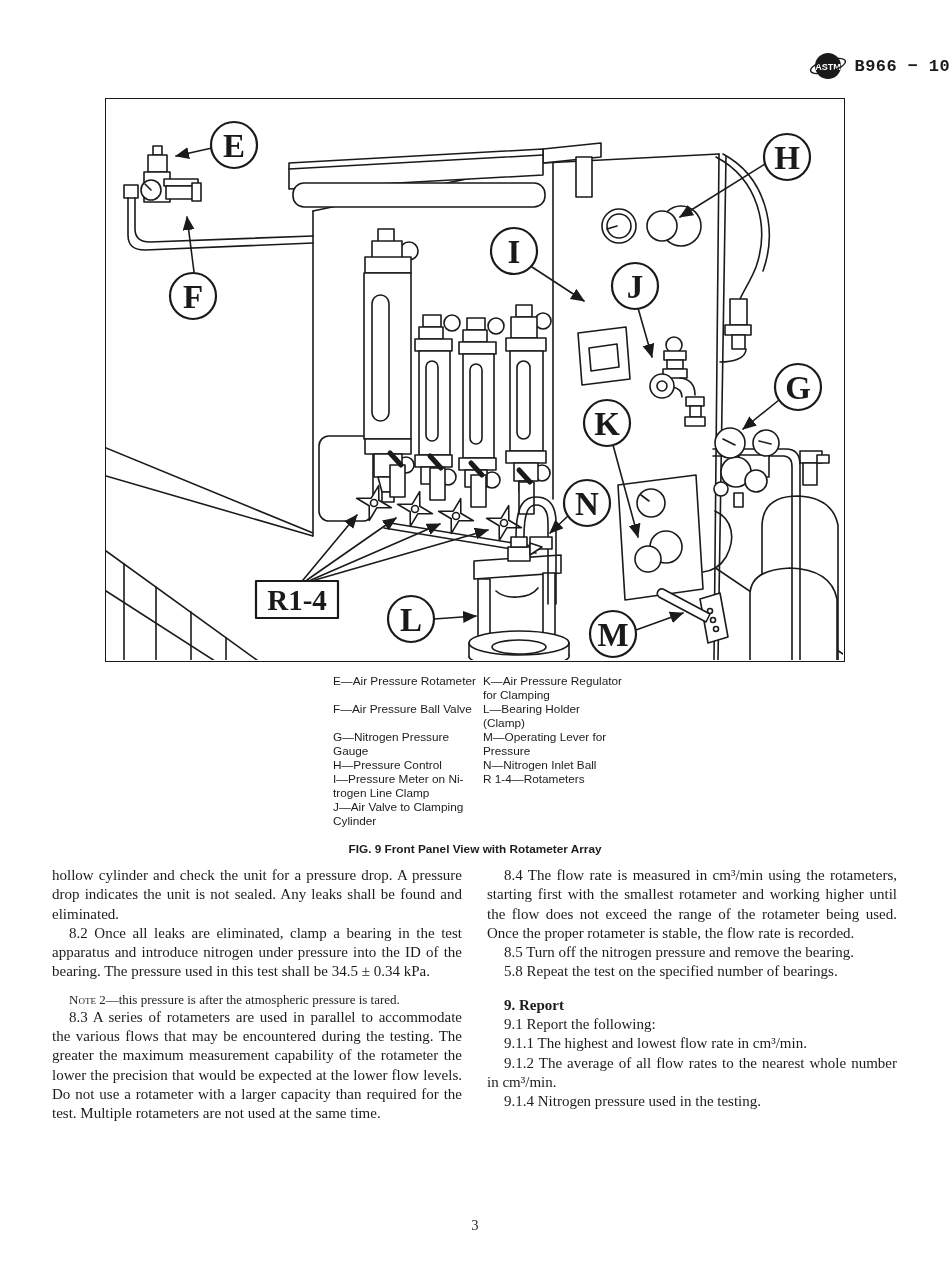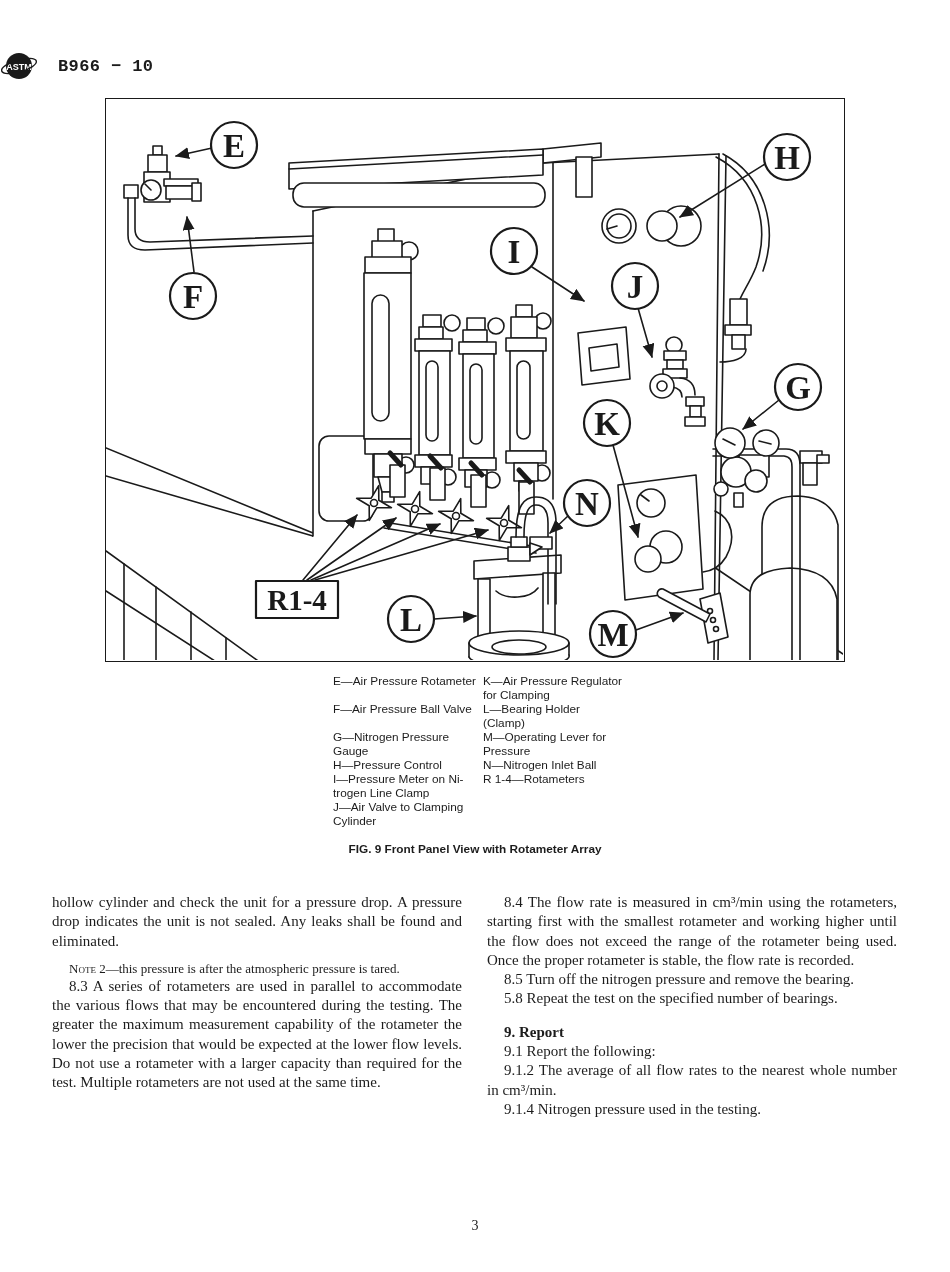--- a/index.html
+++ b/index.html
@@ -1,31 +1,31 @@
 <!DOCTYPE html>
 <html lang="en"><head>
 <meta charset="utf-8">
 <style>
   html,body{margin:0;padding:0;background:#fff;}
   .page{position:relative;width:950px;height:1272px;background:#fff;overflow:hidden;
         font-family:"Liberation Serif",serif;color:#1c1c1c;}
   .header{position:absolute;top:50px;left:0;width:100%;display:flex;
-          justify-content:flex-start;align-items:center;gap:20px;}
+          justify-content:flex-end;align-items:center;gap:8px;}
   .doc-number{font-family:Liberation Mono, monospace;font-weight:bold;
               font-size:17px;letter-spacing:.4px;color:#1c1c1c;}
   .figurebox{position:absolute;left:105px;top:98px;width:740px;height:564px;
              border:1.6px solid #1a1a1a;box-sizing:border-box;background:#fff;}
   .figurebox svg{position:absolute;left:0;top:0;}
   .legend{position:absolute;left:333px;top:674px;display:grid;
           grid-template-columns:150px 170px;
           font-family:"Liberation Sans",sans-serif;font-size:11.8px;line-height:14px;}
   .legend div{white-space:pre-line;}
   .caption{position:absolute;left:0;top:842px;width:100%;text-align:center;
            font-family:"Liberation Sans",sans-serif;font-weight:bold;font-size:11.8px;}
-  .col{position:absolute;top:893px;width:410px;text-align:justify;
+  .col{position:absolute;top:866px;width:410px;text-align:justify;
        font-size:15px;line-height:19.3px;hyphens:auto;}
   .col-left{left:52px;}
   .col-right{left:487px;}
   .col p{margin:0;}
   .ind{text-indent:17px;}
   .mt{margin-top:7px;}
   .mt9{margin-top:9px;}
   .note{font-size:13px;line-height:16px;margin-top:10px !important;text-indent:17px;}
   .sc{font-variant:small-caps;}
   .rhead{font-weight:bold;margin-top:14px !important;}
@@ -357,29 +357,31 @@
     <div>R 1-4—Rotameters</div>
     <div>J—Air Valve to Clamping
 Cylinder</div>
     <div></div>
   </div>
 
   <div class="caption">FIG. 9 Front Panel View with Rotameter Array</div>
 
   <div class="col col-left">
     <p>hollow cylinder and check the unit for a pressure drop. A pressure drop indicates the unit is not sealed. Any leaks shall be found and eliminated.</p>
+    <p class="ind mt">8.2 Once all leaks are eliminated, clamp a bearing in the test apparatus and introduce nitrogen under pressure into the ID of the bearing. The pressure used in this test shall be 34.5 ± 0.34 kPa.</p>
     <p class="note"><span class="sc">Note</span><span> 2—this pressure is after the atmospheric pressure is tared.</span></p>
     <p class="ind mt">8.3 A series of rotameters are used in parallel to accommodate the various flows that may be encountered during the testing. The greater the maximum measurement capability of the rotameter the lower the precision that would be expected at the lower flow levels. Do not use a rotameter with a larger capacity than required for the test. Multiple rotameters are not used at the same time.</p>
   </div>
 
   <div class="col col-right">
     <p class="ind">8.4 The flow rate is measured in cm³/min using the rotameters, starting first with the smallest rotameter and working higher until the flow does not exceed the range of the rotameter being used. Once the proper rotameter is stable, the flow rate is recorded.</p>
     <p class="ind mt">8.5 Turn off the nitrogen pressure and remove the bearing.</p>
     <p class="ind mt">5.8 Repeat the test on the specified number of bearings.</p>
     <p class="ind rhead">9. Report</p>
     <p class="ind mt9">9.1 Report the following:</p>
+    <p class="ind">9.1.1 The highest and lowest flow rate in cm³/min.</p>
     <p class="ind">9.1.2 The average of all flow rates to the nearest whole number in cm³/min.</p>
     <p class="ind">9.1.4 Nitrogen pressure used in the testing.</p>
   </div>
 
   <div class="pagenum">3</div>
 
 </div>
 
 </body></html>

